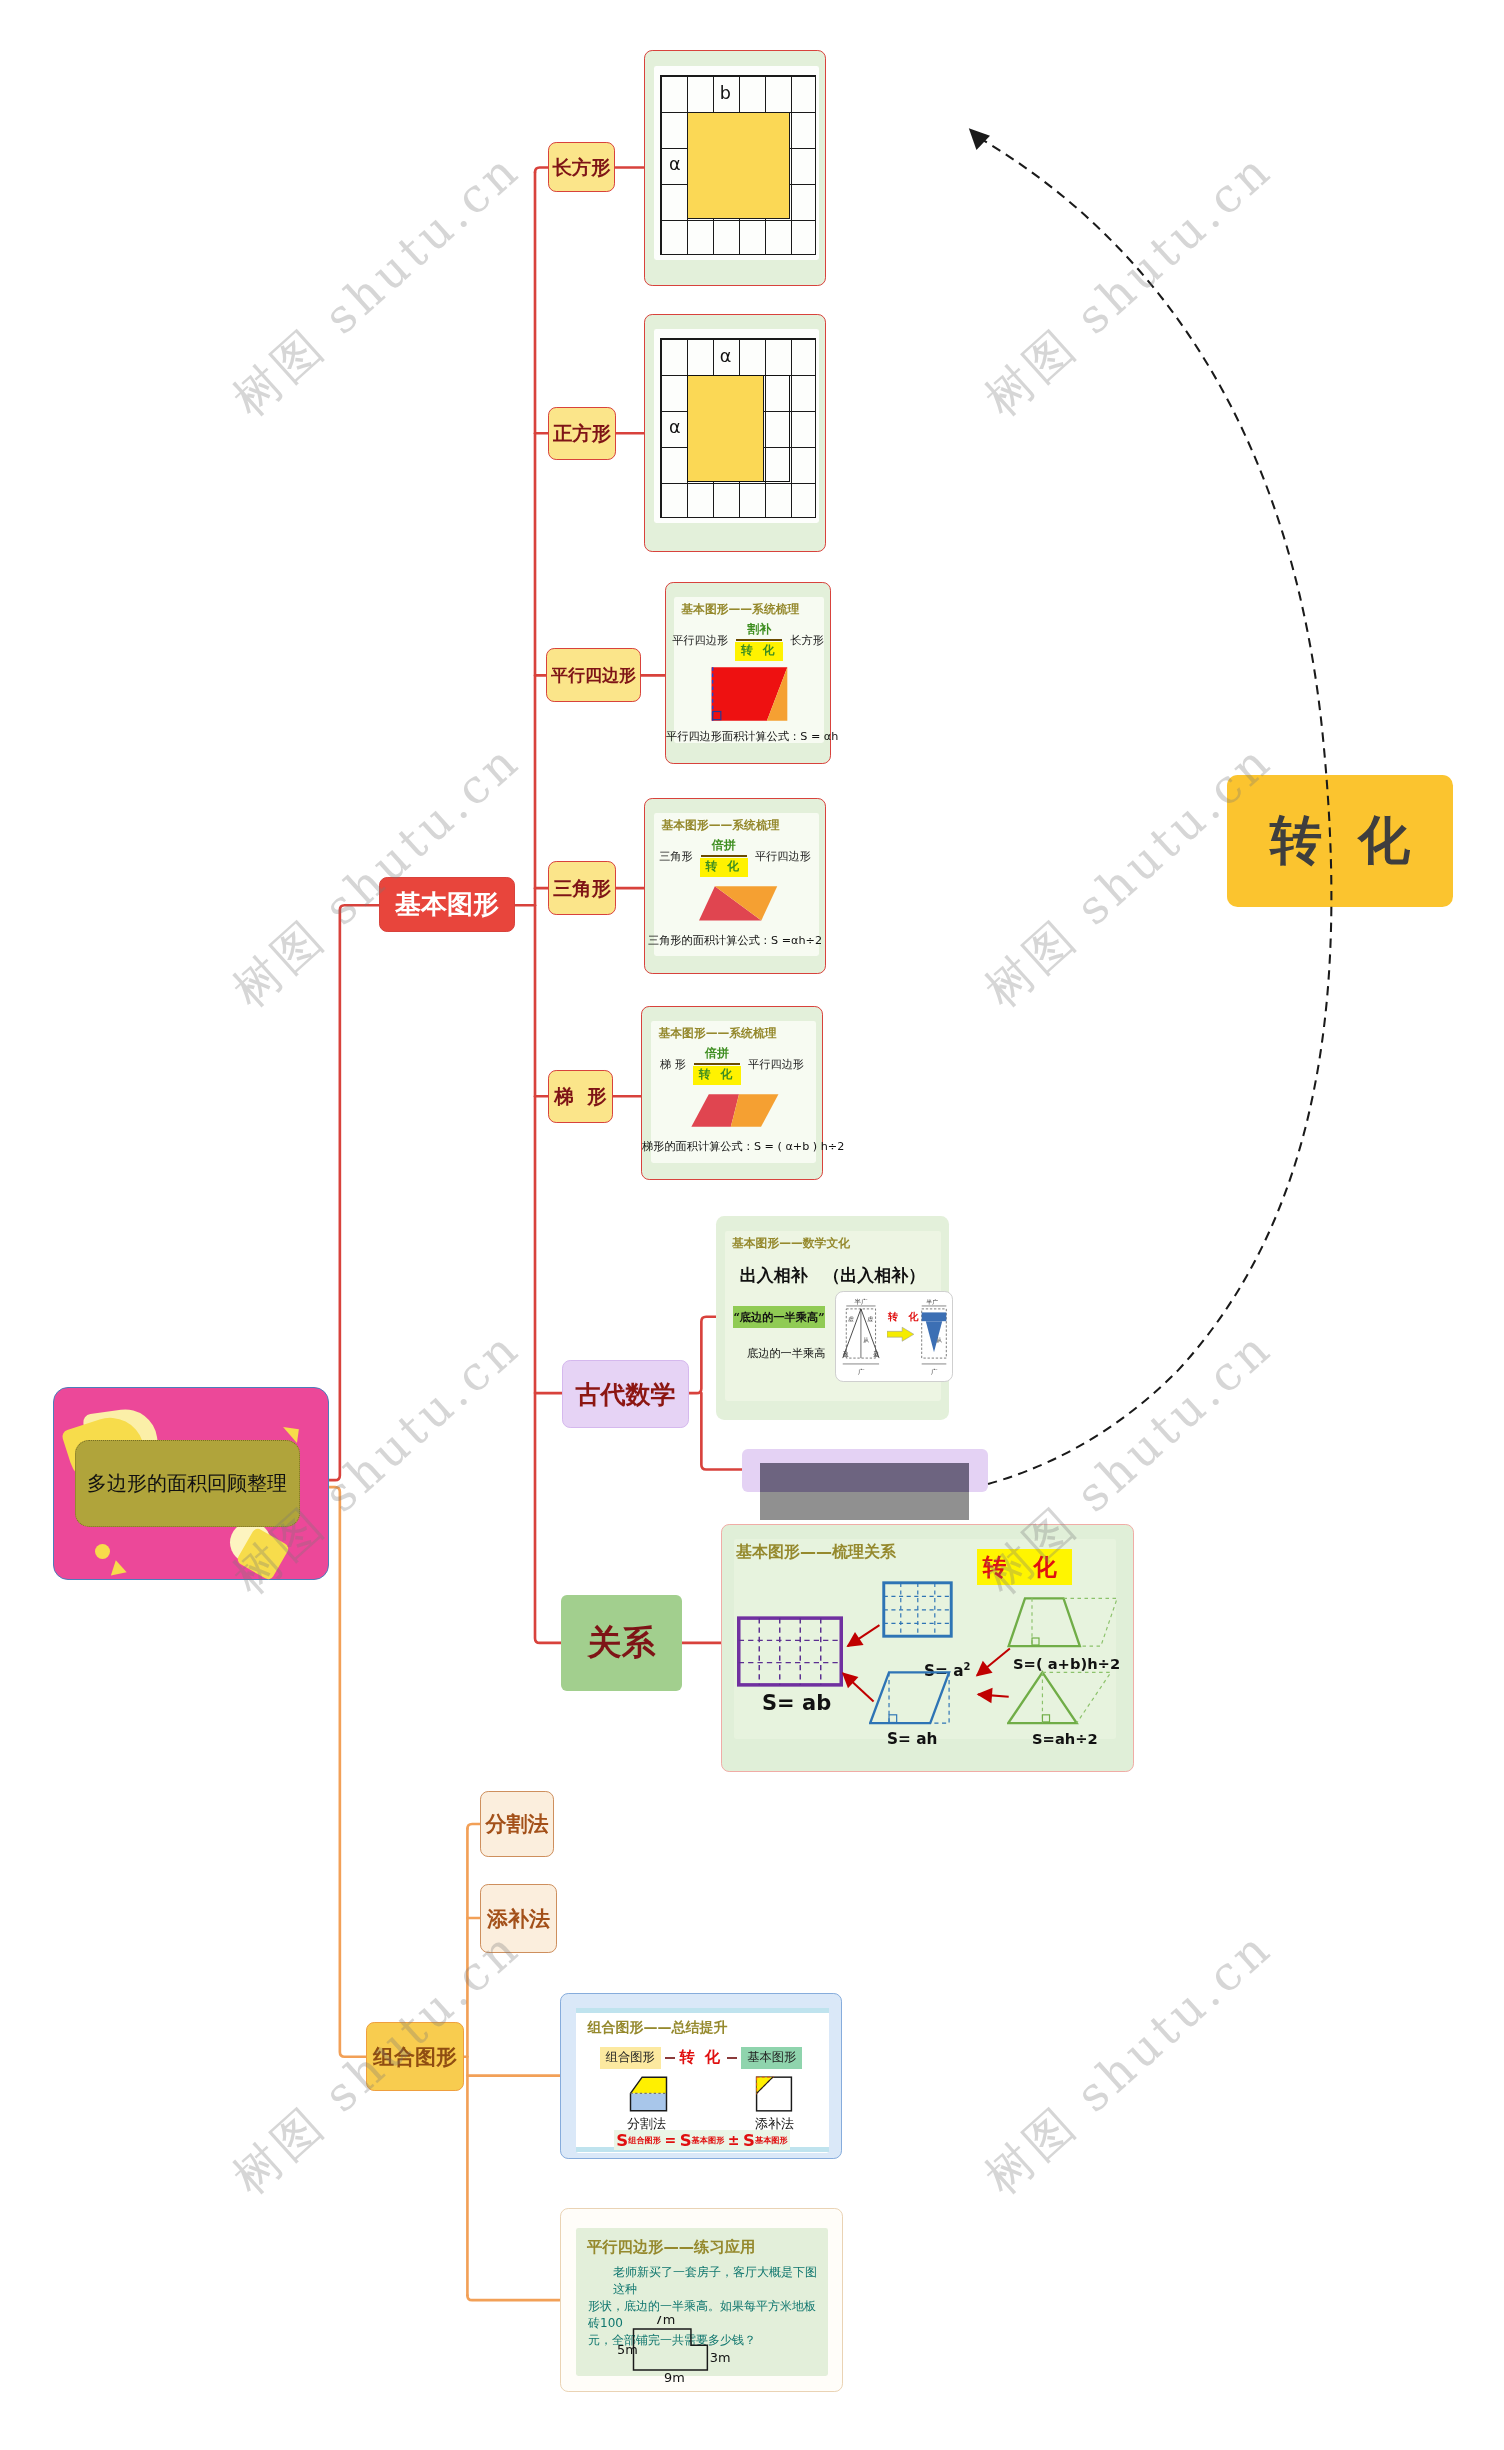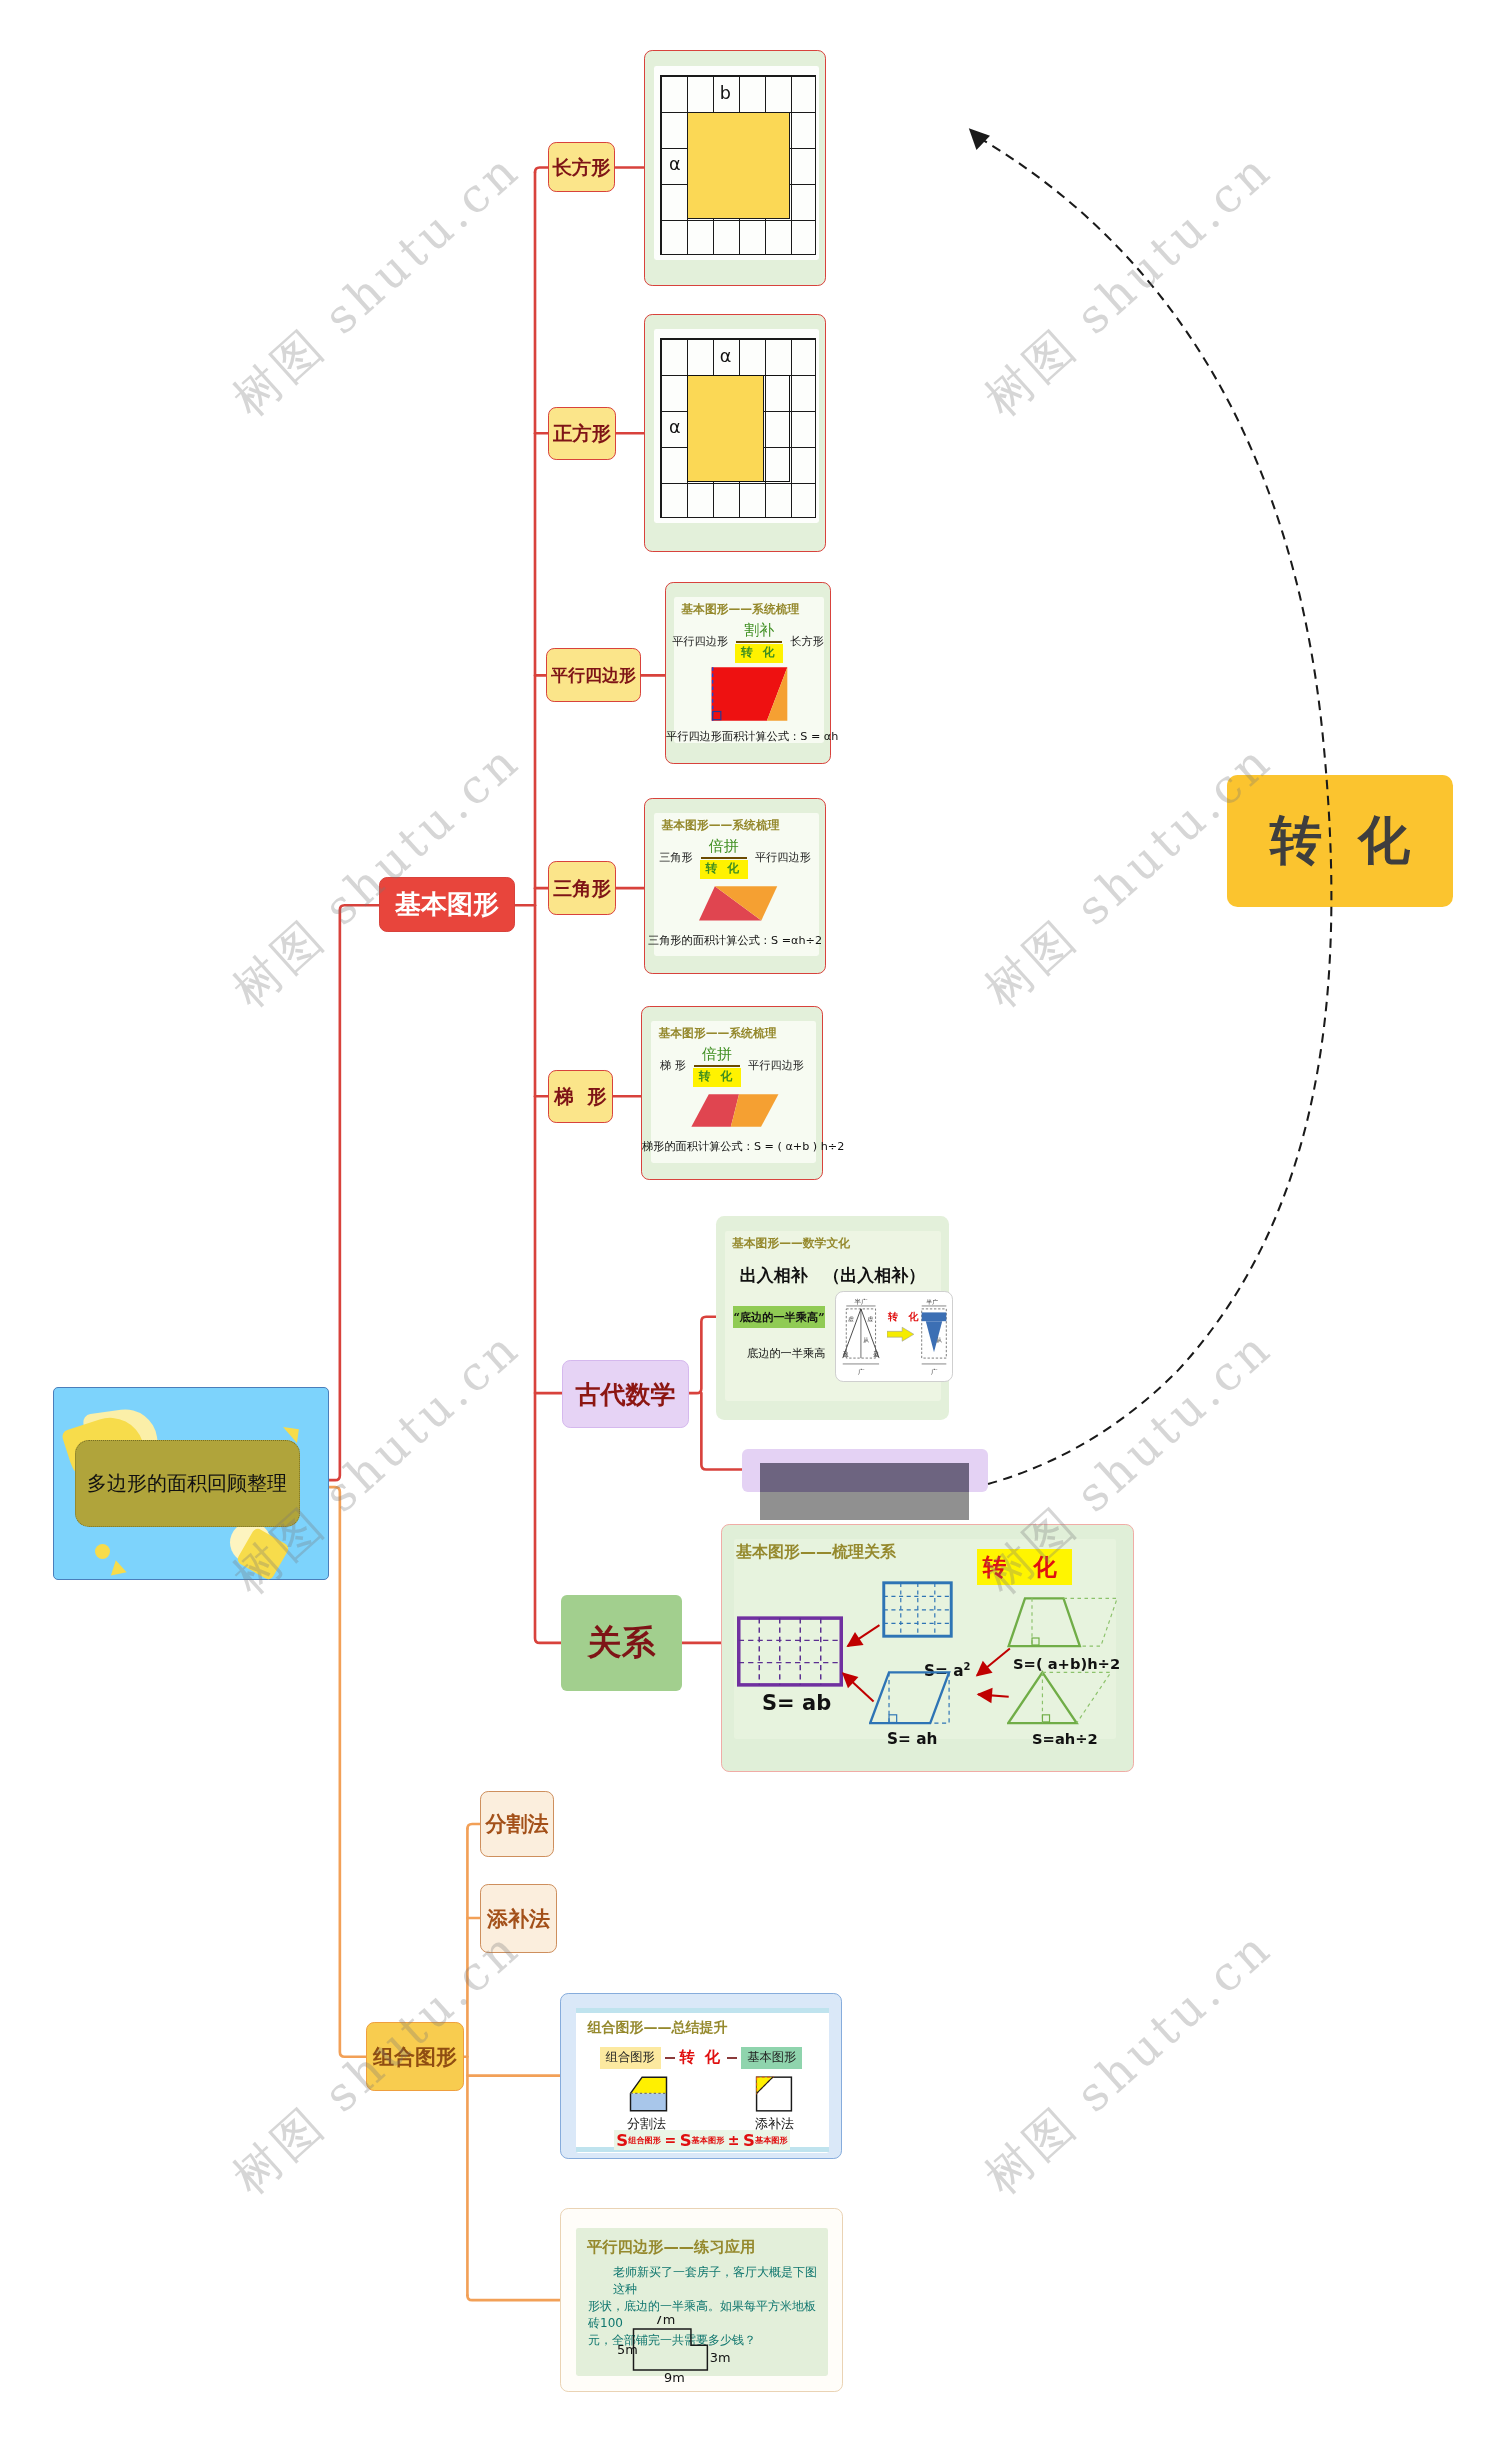--- a/index.html
+++ b/index.html
@@ -17,21 +17,21 @@
   .grid{position:absolute;border:1.2px solid #1a1a1a;
         background-image:linear-gradient(to right,#1a1a1a 1.2px,transparent 1.2px),
                          linear-gradient(to bottom,#1a1a1a 1.2px,transparent 1.2px);
         background-size:26px 36px;box-sizing:content-box;}
   .gcell-yellow{position:absolute;background:#fbd855;border:1.8px solid #1a1a1a;box-sizing:border-box;}
   .gcell-outline{position:absolute;border:1.8px solid #111;box-sizing:border-box;}
   .glabel{position:absolute;font-size:17.6px;color:#111;}
   .cvrow{position:absolute;left:0;width:100%;display:flex;align-items:center;justify-content:center;gap:7px;}
   .cv-side{font-size:11.2px;color:#1a1a1a;white-space:pre;}
   .cv-stack{display:flex;flex-direction:column;align-items:center;}
-  .cv-method{color:#3e8e20;font-weight:normal;font-size:15px;}
+  .cv-method{color:#3e8e20;font-weight:bold;font-size:12px;}
   .cv-line{width:46px;height:1.8px;background:#6b4a00;margin:1.2px 0;}
   .cv-box{background:#fff200;color:#3e8e20;font-weight:bold;font-size:11.8px;padding:1.2px 5.9px;letter-spacing:2.9px;white-space:pre;}
   .caption{position:absolute;left:0;width:100%;text-align:center;font-size:11.2px;color:#111;white-space:pre;}
   .rform{position:absolute;color:#111;font-weight:600;white-space:pre;}
   .abs{position:absolute;}
   .deco{position:absolute;}
 </style>
 </head>
 <body>
 
@@ -75,21 +75,21 @@
 
   <div class="wm" style="left:194px;top:253px">树图 shutu.cn</div>
   <div class="wm" style="left:946px;top:253px">树图 shutu.cn</div>
   <div class="wm" style="left:194px;top:844px">树图 shutu.cn</div>
   <div class="wm" style="left:946px;top:844px">树图 shutu.cn</div>
   <div class="wm" style="left:194px;top:1431px">树图 shutu.cn</div>
   <div class="wm" style="left:946px;top:1431px">树图 shutu.cn</div>
   <div class="wm" style="left:194px;top:2031px">树图 shutu.cn</div>
   <div class="wm" style="left:946px;top:2031px">树图 shutu.cn</div>
 
-  <div class="card" style="left:53px;top:1387px;width:276px;height:193px;background:#7dd3fc;border:1.8px solid #4a7ebb;border-radius:5px">
+  <div class="card" style="left:53px;top:1387px;width:276px;height:193px;background:#ec4899;border:1.8px solid #4a7ebb;border-radius:15px">
     <div class="deco" style="left:32px;top:22.3px;width:71px;height:59px;background:#fbefa8;border-radius:8.2px 32px 8.2px 32px;transform:rotate(-8deg)"></div>
     <div class="deco" style="left:15.3px;top:31px;width:75px;height:66px;background:#f7dc4b;border-radius:7px 34px 7px 34px;transform:rotate(-18deg)"></div>
     <div class="deco" style="left:176px;top:134px;width:41px;height:41px;background:#fdf4c0;border-radius:50%"></div>
     <div class="deco" style="left:189px;top:146px;width:40px;height:40px;background:#f7dc4b;border-radius:5.9px;transform:rotate(30deg)"></div>
     <div class="deco" style="left:228px;top:40px;width:0;height:0;border-left:16.5px solid transparent;border-top:14px solid #f7dc4b;transform:rotate(8deg)"></div>
     <div class="deco" style="left:41px;top:156px;width:15.3px;height:15.3px;background:#f7dc4b;border-radius:50%"></div>
     <div class="deco" style="left:59px;top:174px;width:0;height:0;border-top:8.8px solid transparent;border-bottom:8.8px solid transparent;border-left:14px solid #f7dc4b;transform:rotate(18deg)"></div>
     <div class="abs" style="left:20.6px;top:52px;width:223px;height:85px;background:#b0a43b;border:1.8px dotted #7a7022;border-radius:14px;display:flex;align-items:center;justify-content:center;z-index:2">
       <span style="font-family:'DejaVu Serif','Liberation Serif',serif;font-size:20px;color:#111">多边形的面积回顾整理</span>
     </div>

